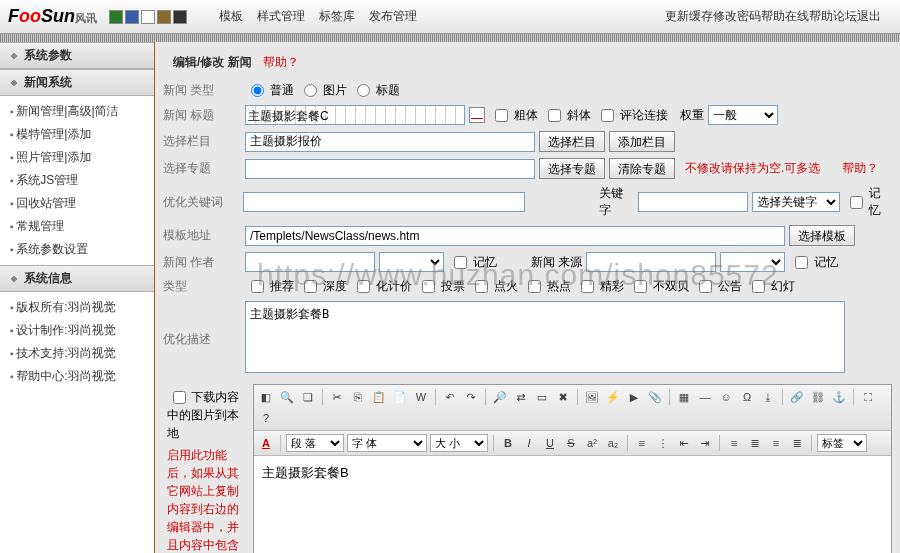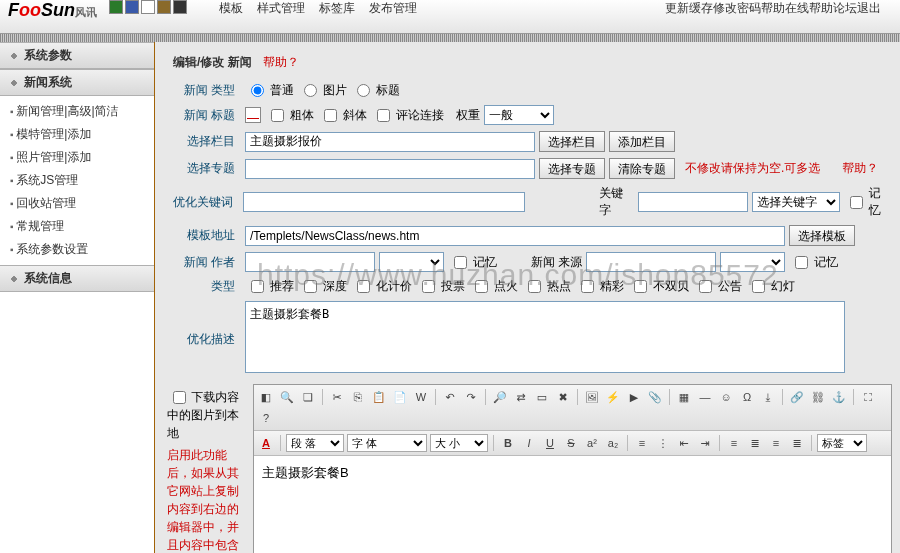--- a/index.html
+++ b/index.html
@@ -1,38 +1,38 @@
 <!DOCTYPE html>
 <html><head>
 <meta charset="utf-8">
 <style>
 *{box-sizing:border-box;margin:0;padding:0}
 body{font-family:"Microsoft YaHei",Arial,sans-serif;font-size:12px;background:#e8e8e8;width:900px;height:553px;overflow:hidden;position:relative}
-.topbar{height:34px;background:linear-gradient(#fefefe,#e5e5e5);border-bottom:1px solid #999;display:flex;padding:0 8px;gap:12px}
+.topbar{height:34px;background:linear-gradient(#fefefe,#e5e5e5);border-bottom:1px solid #999;display:flex;align-items:center;padding:0 8px;gap:12px}
 .logo{font-size:18px;font-weight:bold;font-style:italic}
 .logo .f{color:#000}.logo .oo{color:#e60000}.logo .sun{color:#000}
 .colorboxes{display:flex;gap:2px}
 .cb{width:14px;height:14px;border:1px solid #888}
 .topnav{display:flex;gap:14px;margin-left:20px}
 .topnav a{color:#333;text-decoration:none;cursor:pointer}
 .topnav2{display:flex;gap:0;margin-left:auto;margin-right:11px}
 .topnav2 a{color:#333;text-decoration:none;cursor:pointer}
 .separator{height:8px;background:repeating-linear-gradient(90deg,#888 0 1px,#ccc 1px 2px)}
 .main{display:flex;height:511px}
 .sidebar{width:155px;background:#fff;border-right:1px solid #a16207;overflow:hidden}
 .panel-head{background:linear-gradient(#f0f0f0,#d8d8d8);border:1px solid #b0b0b0;border-left:none;border-right:none;padding:4px 8px;font-weight:bold;color:#333;display:flex;align-items:center;gap:4px}
 .panel-head::before{content:"";display:inline-block;width:12px;height:12px;background:radial-gradient(circle,#888 30%,transparent 31%)}
 .panel-body{padding:4px 0}
 .panel-body div{padding:3px 10px;color:#333;cursor:pointer}
 .panel-body div::before{content:"▪ ";color:#666;font-size:10px}
 .content{flex:1;background:#e8e8e8;padding:8px;overflow:hidden}
 .pagehead{padding:4px 0 8px 10px;font-weight:bold;color:#333}
 .pagehead .help{color:#c00;font-weight:normal;margin-left:8px}
 .form-row{display:flex;align-items:center;padding:3px 0;gap:4px}
-.lbl{width:78px;text-align:right;padding-right:6px;color:#0c4a6e}
+.lbl{width:78px;padding-right:6px;color:#737373}
 input[type=text]{border:1px solid #7a9ebd;height:20px;padding:0 4px;font-size:12px;background:#fff}
 input[type=radio],input[type=checkbox]{margin:0 2px 0 6px;vertical-align:middle}
 .btn{background:linear-gradient(#fdfdfd,#e0e0e0);border:1px solid #888;padding:2px 8px;font-size:12px;cursor:pointer;height:21px}
 select{border:1px solid #7a9ebd;height:20px;font-size:12px;background:#fff}
 .ruler{display:inline-block;width:220px;height:20px;border:1px solid #7a9ebd;background:repeating-linear-gradient(90deg,#fff 0 9px,#ccc 9px 10px);position:relative}
 .ruler-overlay{position:absolute;left:2px;top:2px;font-size:12px;color:#000}
 .square-icon{display:inline-block;width:16px;height:16px;border:1px solid #888;background:#fff;position:relative;vertical-align:middle}
 .square-icon::after{content:"";position:absolute;left:1px;top:10px;right:1px;height:1px;background:#c00}
 .redtxt{color:#c00}
 textarea{border:1px solid #7a9ebd;font-size:12px;padding:4px;resize:none;background:#fff}
@@ -83,37 +83,46 @@
     <div class="panel-body">
       <div>新闻管理|高级|简洁</div>
       <div>模特管理|添加</div>
       <div>照片管理|添加</div>
       <div>系统JS管理</div>
       <div>回收站管理</div>
       <div>常规管理</div>
       <div>系统参数设置</div>
     </div>
     <div class="panel-head">系统信息</div>
+    <div class="panel-body">
+      <div>版权所有:羽尚视觉</div>
+      <div>设计制作:羽尚视觉</div>
+      <div>技术支持:羽尚视觉</div>
+      <div>帮助中心:羽尚视觉</div>
+    </div>
   </div>
 
   <div class="content">
     <div class="pagehead"><span>编辑/修改 新闻</span> <span class="help">帮助？</span></div>
 
     <div class="form-row">
       <span class="lbl">新闻 类型</span>
       <input type="radio" checked="" style="">
         <span>普通</span>
       <input type="radio" style="">
         <span>图片</span>
       <input type="radio" style="">
         <span>标题</span>
     </div>
 
     <div class="form-row">
       <span class="lbl">新闻 标题</span>
+      <span class="ruler">
+          <span class="ruler-overlay">主题摄影套餐C</span>
+        </span>
       <span class="square-icon"></span>
       <input type="checkbox" style="">
         <span>粗体</span>
       <input type="checkbox" style="">
         <span>斜体</span>
       <input type="checkbox" style="">
         <span>评论连接</span>
       <span style="margin-left:8px">权重</span>
       <select style="width:70px"><option>一般</option></select>
     </div>

